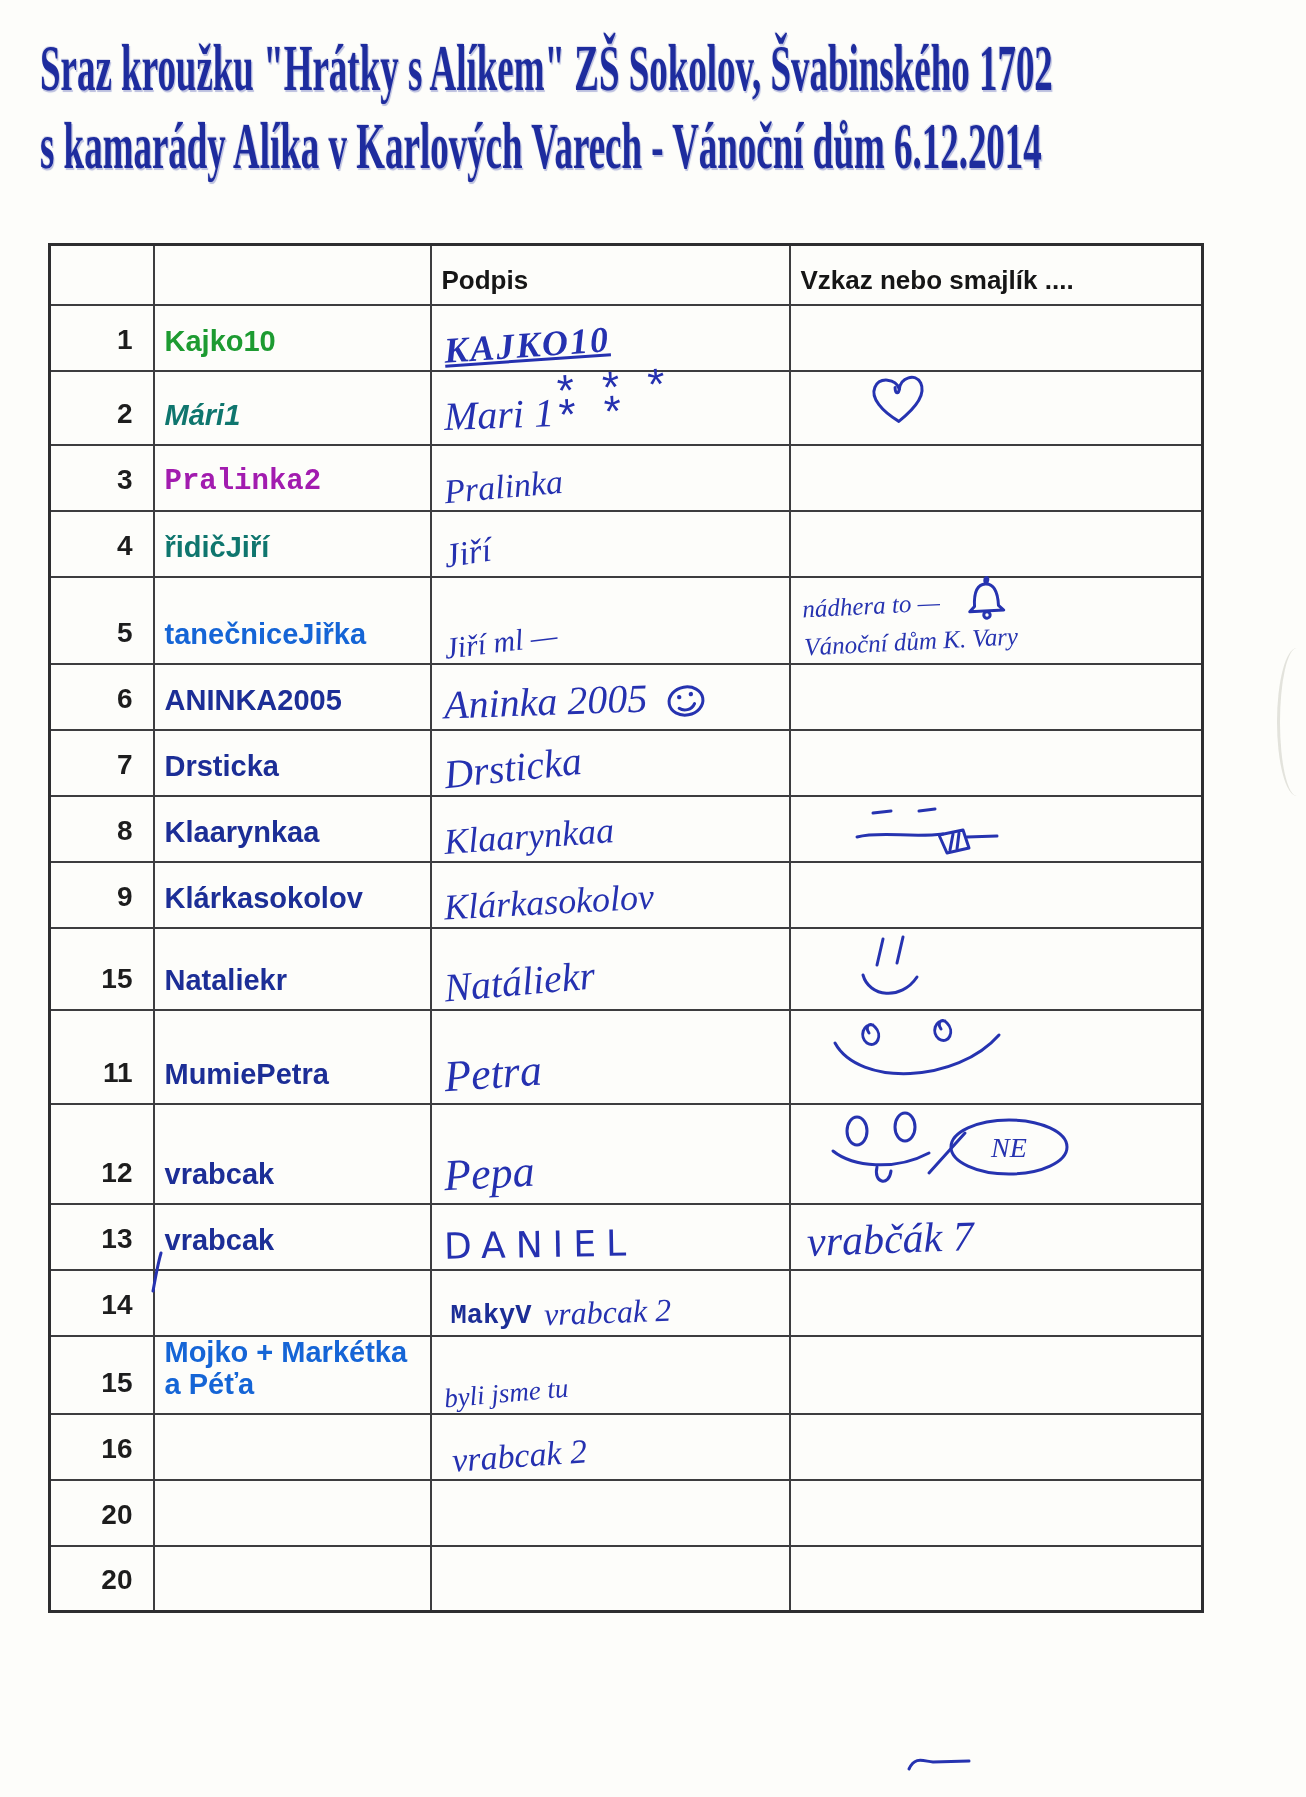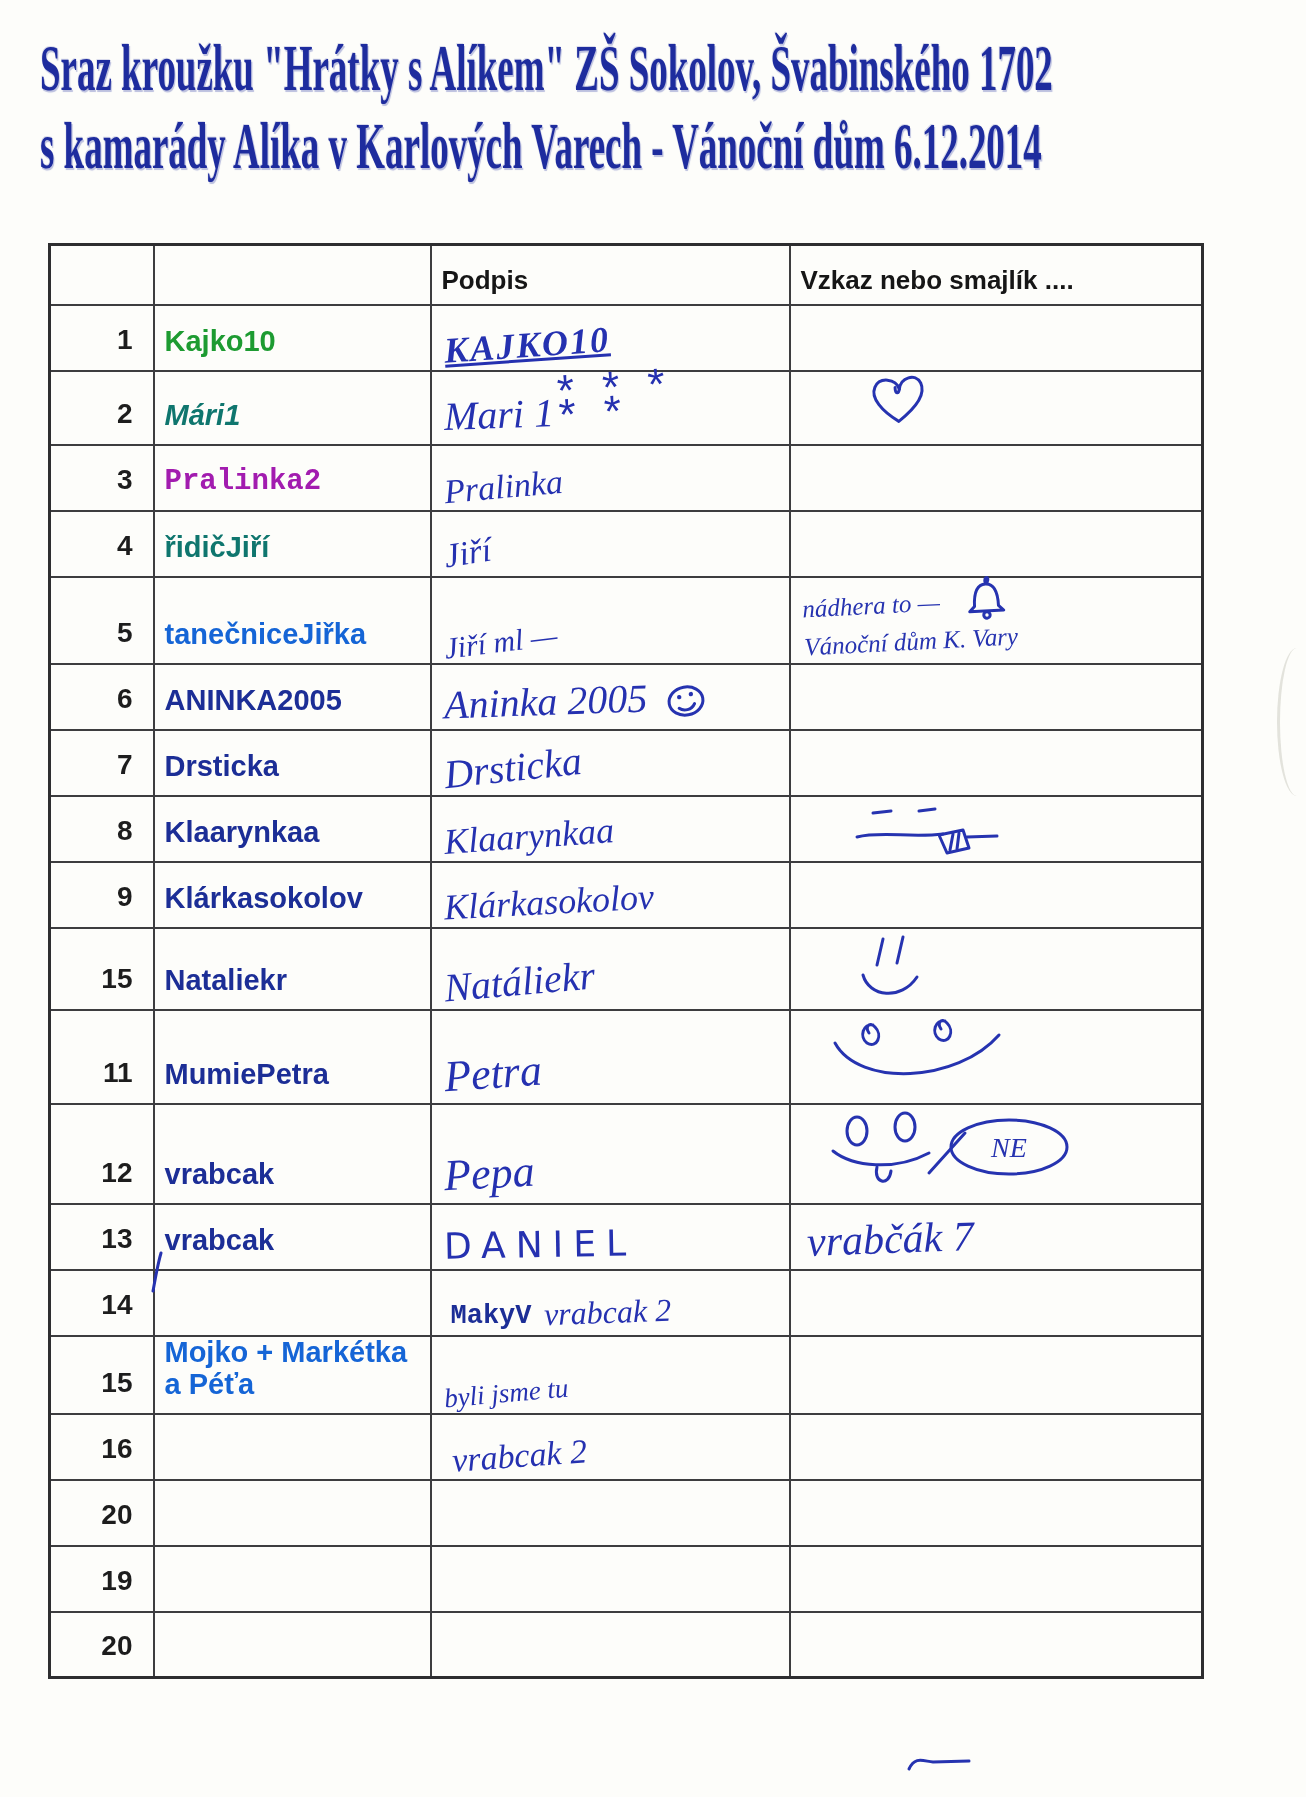--- a/index.html
+++ b/index.html
@@ -275,26 +275,20 @@
       </tr>
 
 
       <tr>
         <td class="c-num">20</td>
         <td class="c-name"></td>
         <td class="c-sig"></td>
         <td class="c-msg"></td>
       </tr>
 
-      <tr>
-        <td class="c-num">19</td>
-        <td class="c-name"></td>
-        <td class="c-sig"></td>
-        <td class="c-msg"></td>
-      </tr>
 
       <tr>
         <td class="c-num">20</td>
         <td class="c-name"></td>
         <td class="c-sig"></td>
         <td class="c-msg"></td>
       </tr>
 
     </tbody>
   </table>

